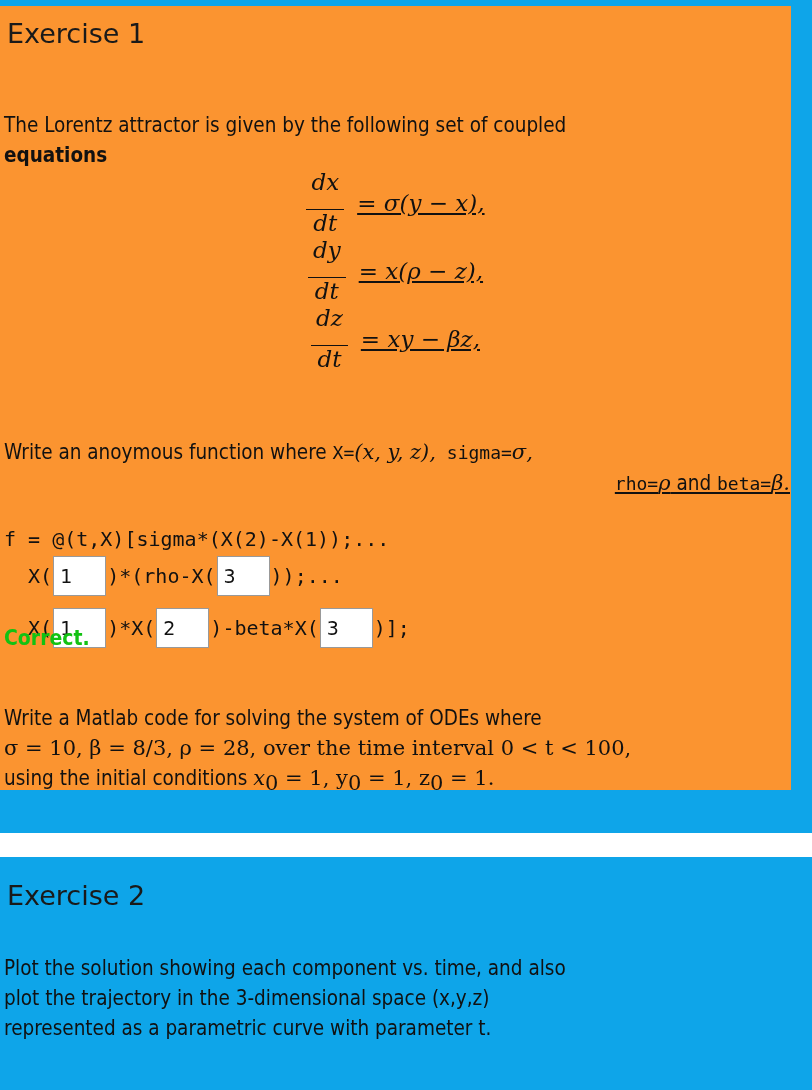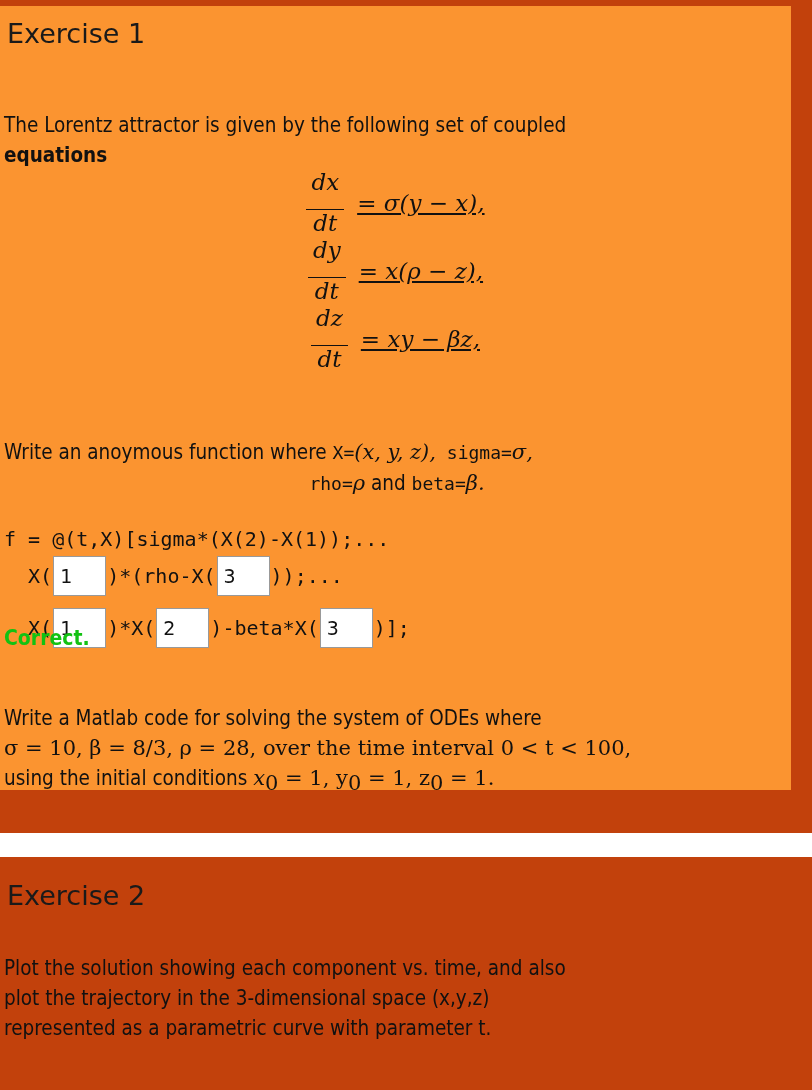--- a/index.html
+++ b/index.html
@@ -11,21 +11,21 @@
     width: 812px;
     height: 1090px;
     background: #FAF7F0;
     font-family: "DejaVu Sans", sans-serif;
     overflow: hidden;
   }
   .page {
     position: relative;
     width: 812px;
     height: 1090px;
-    background: #c2410c;
+    background: #0ea5e9;
   }
 
   
   .ex1-panel {
     position: absolute;
     left: 0;
     top: 6px;
     width: 791px;
     height: 784px;
     background: #FB9430;
@@ -109,21 +109,21 @@
   }
 
   
   #ex1-anon {
     position: absolute;
     left: 4px;
     top: 403px;
     width: 786px;
     margin-top: 28px;
   }
-  #ex1-anon .lastline { text-align: center; }
+  #ex1-anon .lastline { text-align: right; text-decoration: underline; }
   .mono {
     font-family: "DejaVu Sans Mono", monospace;
     font-size: 18px;
     color: #111;
   }
   .mi { font-family: "DejaVu Serif", serif; font-style: italic; font-size: 21px; }
   .mn { font-family: "DejaVu Serif", serif; font-style: normal; font-size: 21px; }
 
   
   .codeblock {

